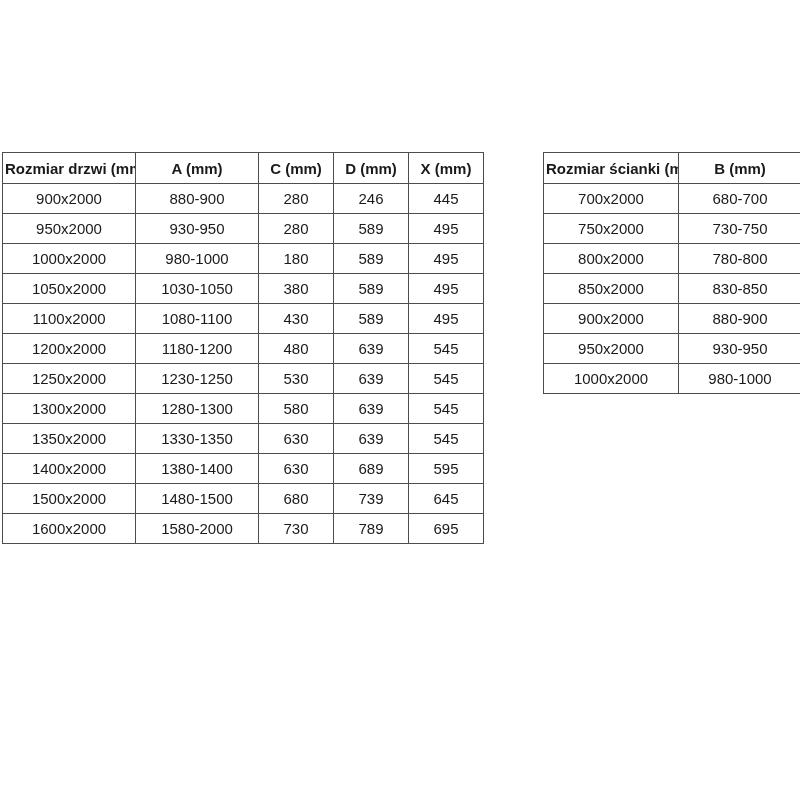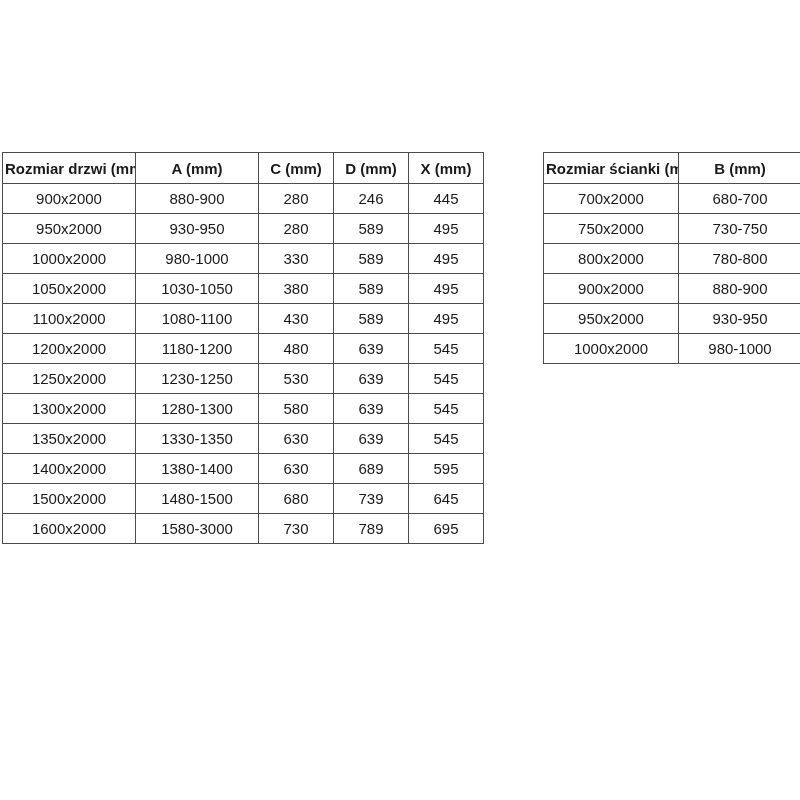--- a/index.html
+++ b/index.html
@@ -68,21 +68,21 @@
         <tr>
           <td>950x2000</td>
           <td>930-950</td>
           <td>280</td>
           <td>589</td>
           <td>495</td>
         </tr>
         <tr>
           <td>1000x2000</td>
           <td>980-1000</td>
-          <td>330</td>
+          <td>180</td>
           <td>589</td>
           <td>495</td>
         </tr>
         <tr>
           <td>1050x2000</td>
           <td>1030-1050</td>
           <td>380</td>
           <td>589</td>
           <td>495</td>
         </tr>
@@ -130,21 +130,21 @@
         </tr>
         <tr>
           <td>1500x2000</td>
           <td>1480-1500</td>
           <td>680</td>
           <td>739</td>
           <td>645</td>
         </tr>
         <tr>
           <td>1600x2000</td>
-          <td>1580-3000</td>
+          <td>1580-2000</td>
           <td>730</td>
           <td>789</td>
           <td>695</td>
         </tr>
       </tbody>
     </table>
 
   <table class="spec" id="wall-table">
     <colgroup>
       <col style="width:135px">
@@ -163,20 +163,24 @@
         </tr>
         <tr>
           <td>750x2000</td>
           <td>730-750</td>
         </tr>
         <tr>
           <td>800x2000</td>
           <td>780-800</td>
         </tr>
         <tr>
+          <td>850x2000</td>
+          <td>830-850</td>
+        </tr>
+        <tr>
           <td>900x2000</td>
           <td>880-900</td>
         </tr>
         <tr>
           <td>950x2000</td>
           <td>930-950</td>
         </tr>
         <tr>
           <td>1000x2000</td>
           <td>980-1000</td>

